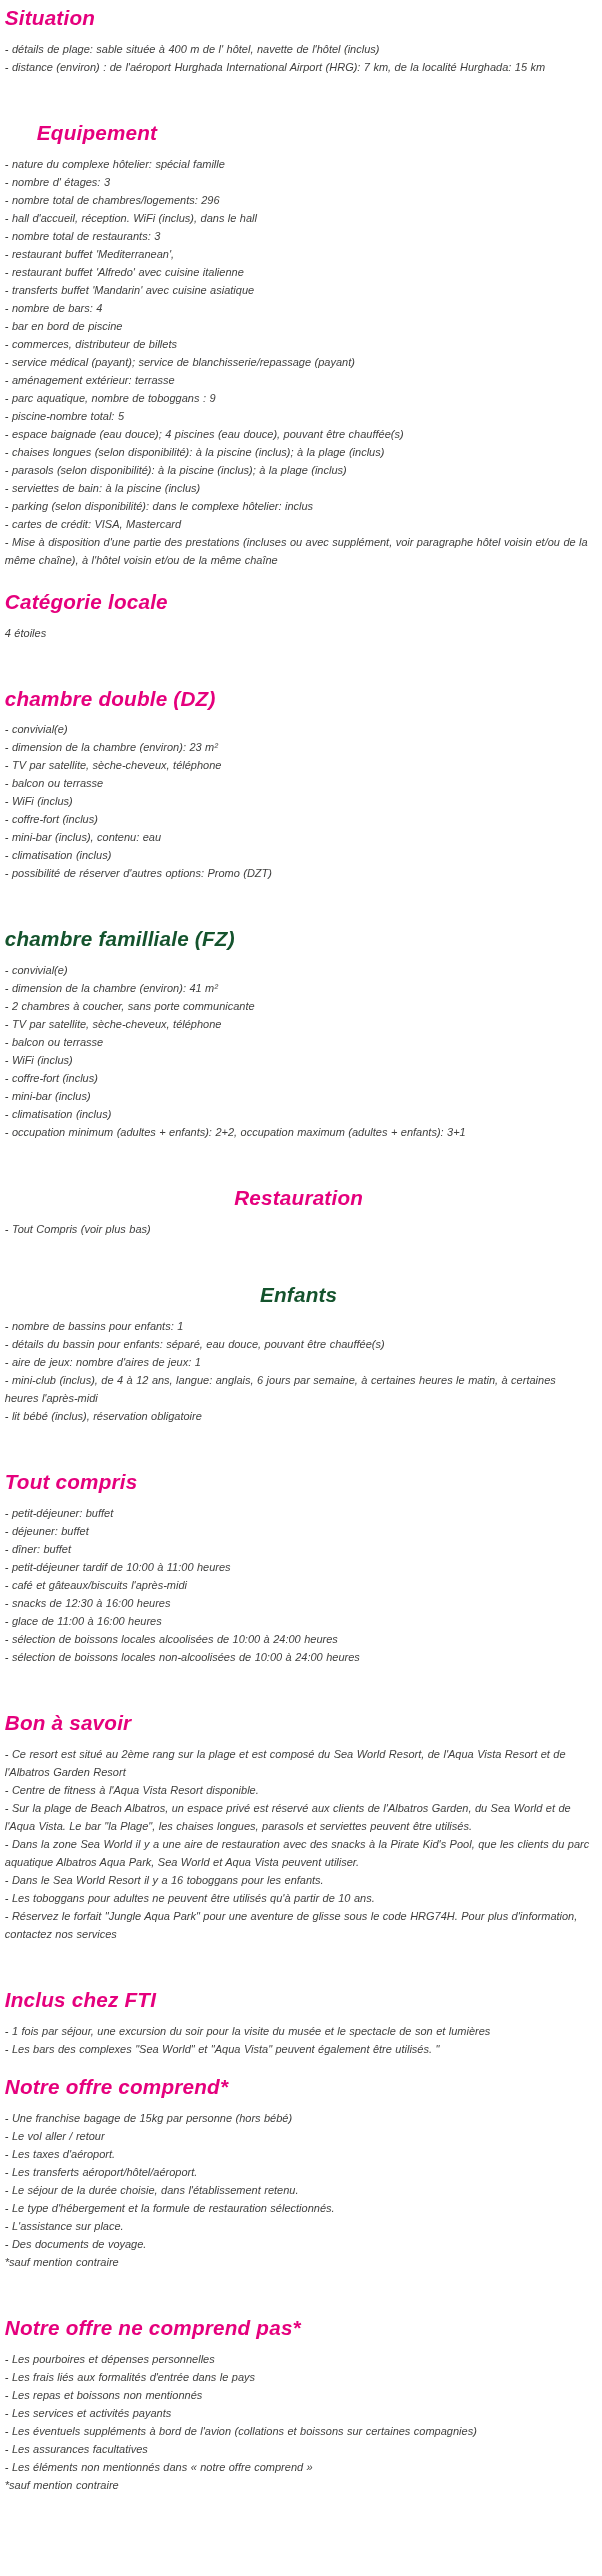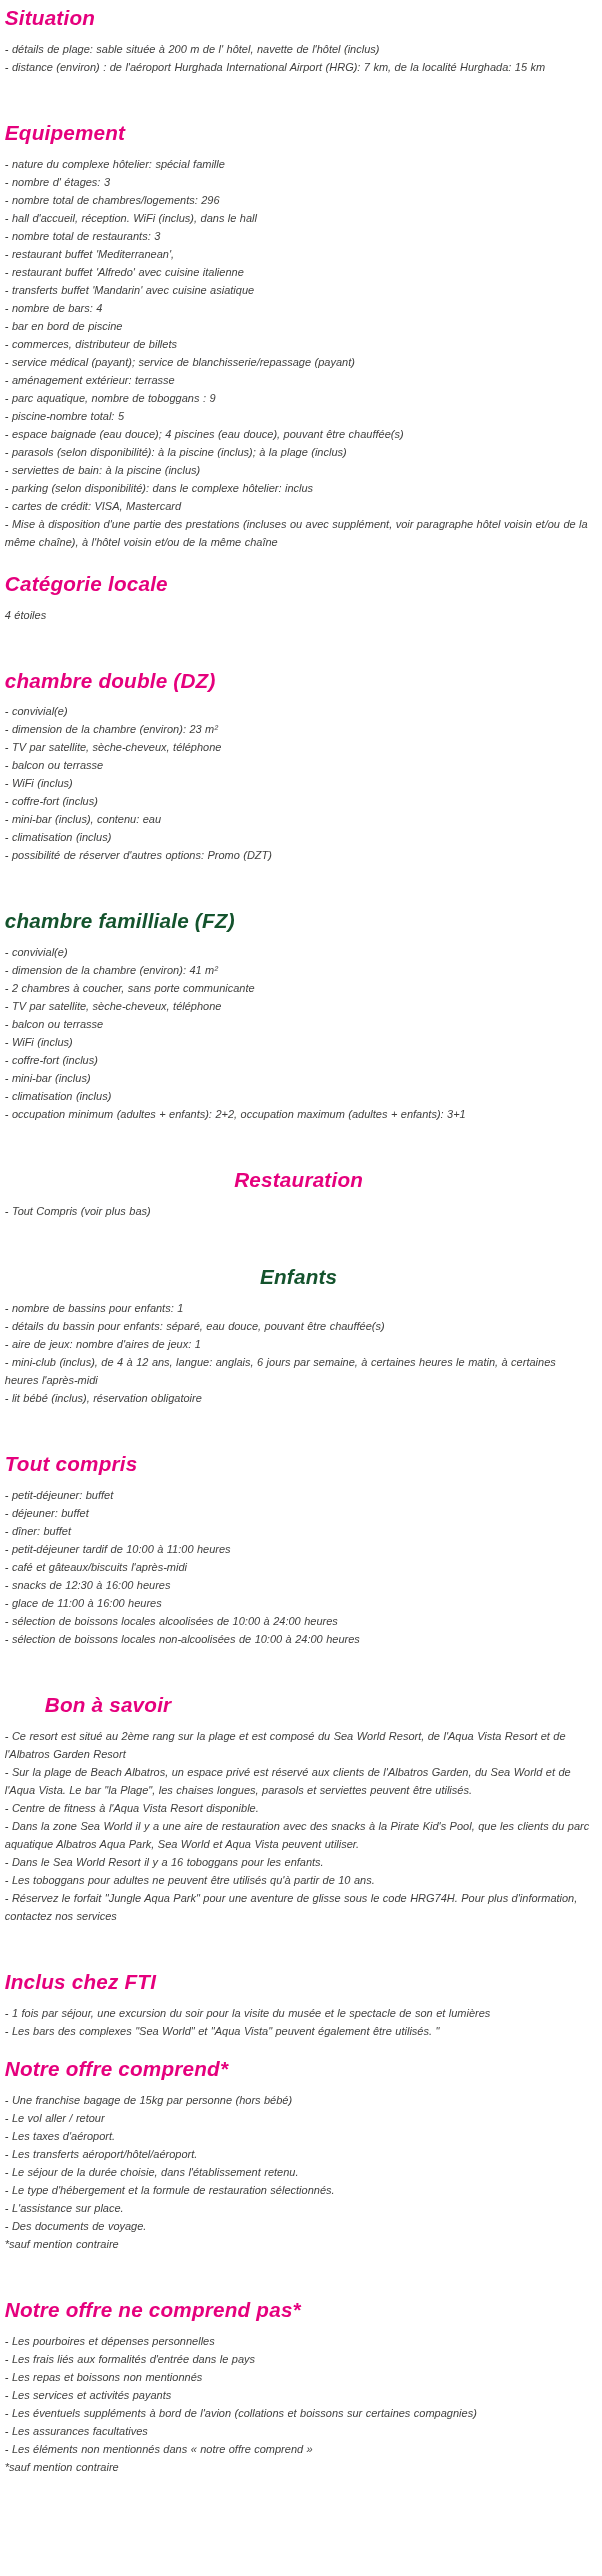--- a/index.html
+++ b/index.html
@@ -37,41 +37,42 @@
     word-spacing: 0.4px;
   }
 </style>
 </head>
 <body>
 
 <div class="page" style="color: rgb(63, 63, 62); background: rgb(255, 255, 255);">
   <div id="sections">
       <section class="section">
         <h2 class="section-title" style="color: rgb(229, 0, 125); font-style: italic;">Situation</h2>
-        <p class="line">- détails de plage: sable située à 200 m de l' hôtel, navette de l'hôtel (inclus)</p>
+        <p class="line">- détails de plage: sable située à 400 m de l' hôtel, navette de l'hôtel (inclus)</p>
         <p class="line">- distance (environ) : de l'aéroport Hurghada International Airport (HRG): 7 km, de la localité Hurghada: 15 km</p>
       </section>
       <section class="section">
-        <h2 class="section-title" style="color: rgb(229, 0, 125);">Equipement</h2>
+        <h2 class="section-title" style="color: rgb(229, 0, 125); margin-left: 32px;">Equipement</h2>
         <p class="line">- nature du complexe hôtelier: spécial famille</p>
         <p class="line">- nombre d' étages: 3</p>
         <p class="line">- nombre total de chambres/logements: 296</p>
         <p class="line">- hall d'accueil, réception. WiFi (inclus), dans le hall</p>
         <p class="line">- nombre total de restaurants: 3</p>
         <p class="line">- restaurant buffet 'Mediterranean',</p>
         <p class="line">- restaurant buffet 'Alfredo' avec cuisine italienne</p>
         <p class="line">- transferts buffet 'Mandarin' avec cuisine asiatique</p>
         <p class="line">- nombre de bars: 4</p>
         <p class="line">- bar en bord de piscine</p>
         <p class="line">- commerces, distributeur de billets</p>
         <p class="line">- service médical (payant); service de blanchisserie/repassage (payant)</p>
         <p class="line">- aménagement extérieur: terrasse</p>
         <p class="line">- parc aquatique, nombre de toboggans : 9</p>
         <p class="line">- piscine-nombre total: 5</p>
         <p class="line">- espace baignade (eau douce); 4 piscines (eau douce), pouvant être chauffée(s)</p>
+        <p class="line">- chaises longues (selon disponibilité): à la piscine (inclus); à la plage (inclus)</p>
         <p class="line">- parasols (selon disponibilité): à la piscine (inclus); à la plage (inclus)</p>
         <p class="line">- serviettes de bain: à la piscine (inclus)</p>
         <p class="line">- parking (selon disponibilité): dans le complexe hôtelier: inclus</p>
         <p class="line">- cartes de crédit: VISA, Mastercard</p>
         <p class="line">- Mise à disposition d'une partie des prestations (incluses ou avec supplément, voir paragraphe hôtel voisin et/ou de la même chaîne), à l'hôtel voisin et/ou de la même chaîne</p>
       </section>
       <section class="section">
         <h2 class="section-title" style="color: rgb(229, 0, 125); margin-top: 20px;">Catégorie locale</h2>
         <p class="line">4 étoiles</p>
       </section>
@@ -118,24 +119,24 @@
         <p class="line">- déjeuner: buffet</p>
         <p class="line">- dîner: buffet</p>
         <p class="line">- petit-déjeuner tardif de 10:00 à 11:00 heures</p>
         <p class="line">- café et gâteaux/biscuits l'après-midi</p>
         <p class="line">- snacks de 12:30 à 16:00 heures</p>
         <p class="line">- glace de 11:00 à 16:00 heures</p>
         <p class="line">- sélection de boissons locales alcoolisées de 10:00 à 24:00 heures</p>
         <p class="line">- sélection de boissons locales non-alcoolisées de 10:00 à 24:00 heures</p>
       </section>
       <section class="section">
-        <h2 class="section-title" style="color: rgb(229, 0, 125); margin-left: 40px;">Bon à savoir</h2>
+        <h2 class="section-title" style="color: rgb(229, 0, 125);">Bon à savoir</h2>
         <p class="line">- Ce resort est situé au 2ème rang sur la plage et est composé du Sea World Resort, de l'Aqua Vista Resort et de l'Albatros Garden Resort</p>
+        <p class="line">- Centre de fitness à l'Aqua Vista Resort disponible.</p>
         <p class="line">- Sur la plage de Beach Albatros, un espace privé est réservé aux clients de l'Albatros Garden, du Sea World et de l'Aqua Vista. Le bar "la Plage", les chaises longues, parasols et serviettes peuvent être utilisés.</p>
-        <p class="line">- Centre de fitness à l'Aqua Vista Resort disponible.</p>
         <p class="line">- Dans la zone Sea World il y a une aire de restauration avec des snacks à la Pirate Kid's Pool, que les clients du parc aquatique Albatros Aqua Park, Sea World et Aqua Vista peuvent utiliser.</p>
         <p class="line">- Dans le Sea World Resort il y a 16 toboggans pour les enfants.</p>
         <p class="line">- Les toboggans pour adultes ne peuvent être utilisés qu'à partir de 10 ans.</p>
         <p class="line">- Réservez le forfait "Jungle Aqua Park" pour une aventure de glisse sous le code HRG74H. Pour plus d'information, contactez nos services</p>
       </section>
       <section class="section">
         <h2 class="section-title" style="color: rgb(229, 0, 125);">Inclus chez FTI</h2>
         <p class="line">-  1 fois par séjour, une excursion du soir pour la visite du musée et le spectacle de son et lumières</p>
         <p class="line">- Les bars des complexes "Sea World" et "Aqua Vista" peuvent également être utilisés. "</p>
       </section>

